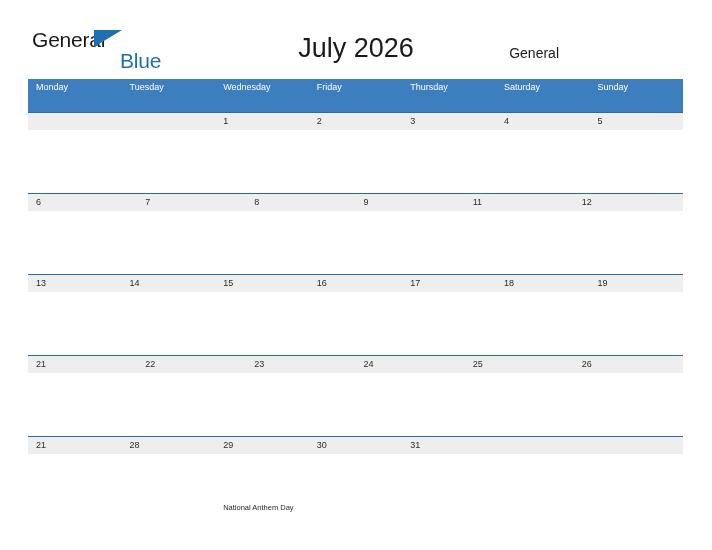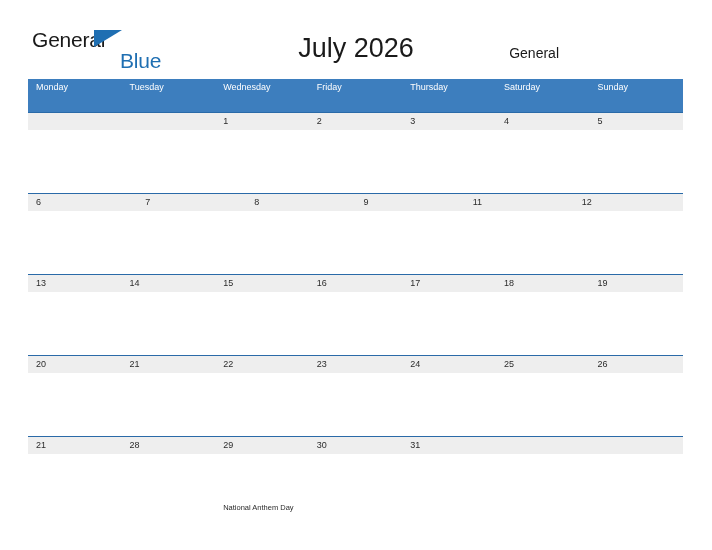--- a/index.html
+++ b/index.html
@@ -303,24 +303,20 @@
           <span class="day-num">19</span>
           <span class="day-event"></span>
         </div>
       </div>
     </div>
 
     <div class="week-row">
       <div class="day-band"></div>
       <div class="week-cells">
         <div class="day-cell">
-          <span class="day-num">20</span>
-          <span class="day-event"></span>
-        </div>
-        <div class="day-cell">
           <span class="day-num">21</span>
           <span class="day-event"></span>
         </div>
         <div class="day-cell">
           <span class="day-num">22</span>
           <span class="day-event"></span>
         </div>
         <div class="day-cell">
           <span class="day-num">23</span>
           <span class="day-event"></span>

